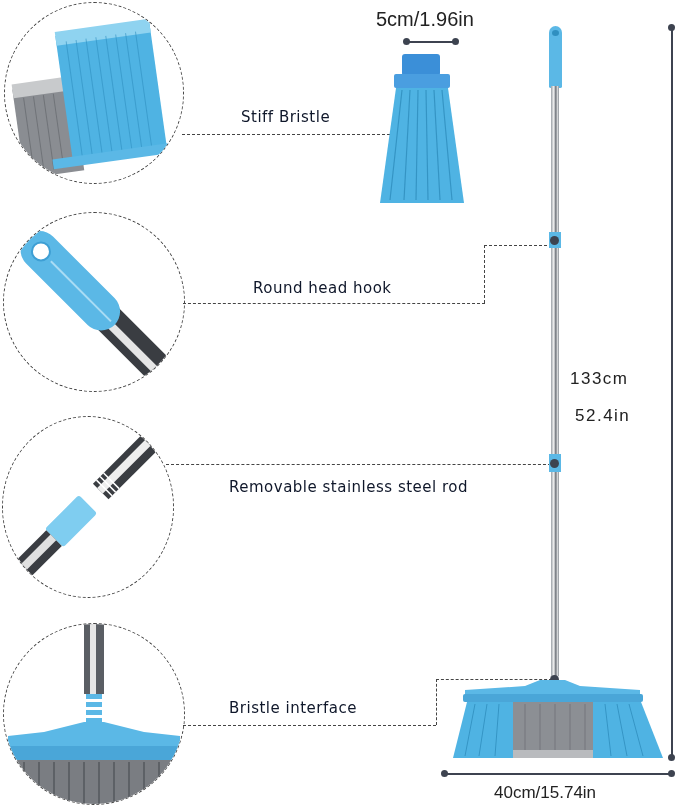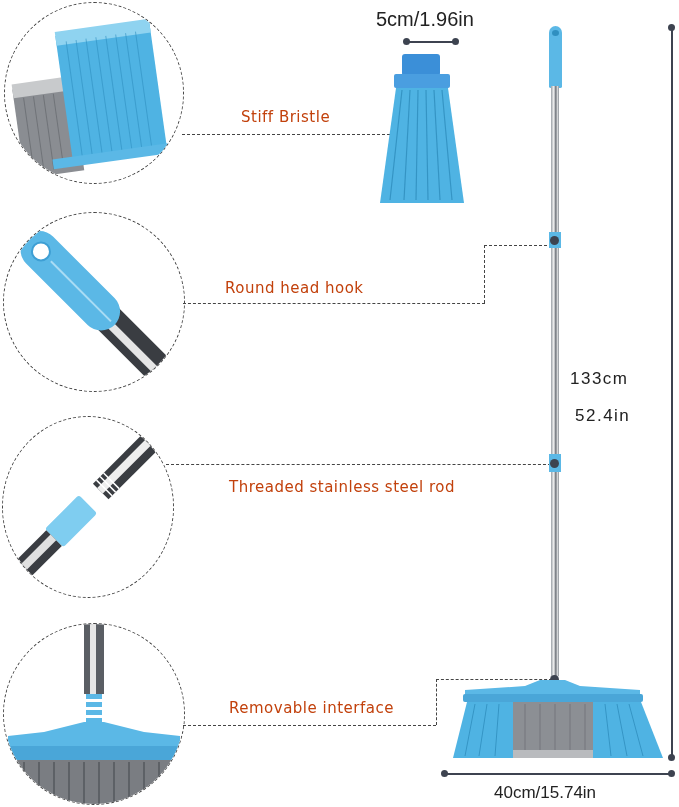--- a/index.html
+++ b/index.html
@@ -1,19 +1,19 @@
 <!DOCTYPE html>
 <html><head>
 <meta charset="utf-8">
 <style>
   html,body{margin:0;padding:0;background:#fff;}
   body{width:679px;height:807px;position:relative;overflow:hidden;font-family:"DejaVu Sans","Liberation Sans",sans-serif;color:#3a3a3a;}
   .abs{position:absolute;}
   .circle{position:absolute;border:1.5px dashed #444;border-radius:50%;overflow:hidden;background:#fff;}
-  .label{position:absolute;font-size:15px;letter-spacing:0.5px;color:#c2410c;white-space:nowrap;}
+  .label{position:absolute;font-size:15px;letter-spacing:0.5px;color:#0f172a;white-space:nowrap;}
   .hdash{position:absolute;border-top:1.5px dashed #444;height:0;}
   .vdash{position:absolute;border-left:1.5px dashed #444;width:0;}
   .dot{position:absolute;width:9px;height:9px;border-radius:50%;background:#3d4350;}
   .solid-h{position:absolute;height:2px;background:#3d4350;}
   .solid-v{position:absolute;width:2px;background:#3d4350;}
   .dim{position:absolute;font-family:"Liberation Sans",sans-serif;color:#222;white-space:nowrap;}
   .rod{position:absolute;width:8px;background:linear-gradient(90deg,#9aa0a6 0%,#f2f2f2 35%,#6b7077 60%,#d8dadc 80%,#8a8f95 100%);}
   .blue{background:#5bb8e6;}
 </style>
 </head>
@@ -75,40 +75,40 @@
       <rect x="82" y="110" width="8" height="70" fill="#e6e6e6"></rect>
       <rect x="70" y="-5" width="38" height="125" rx="19" fill="#5bb8e6"></rect>
       <circle cx="89" cy="16" r="9" fill="#fff" stroke="#3e9fd4" stroke-width="2"></circle>
       <line x1="89" y1="30" x2="89" y2="115" stroke="#a9dcf4" stroke-width="2"></line>
     </g>
   </svg>
 </div>
 <div class="hdash" style="left:183px;top:303px;width:302px;"></div>
 <div class="vdash" style="left:484px;top:245px;height:58px;"></div>
 <div class="hdash" style="left:484px;top:245px;width:68px;"></div>
-<div class="label" style="left:225px;top:279px;">Round head hook</div>
+<div class="label" style="left:253px;top:279px;">Round head hook</div>
 
 <div class="circle" style="left:2px;top:416px;width:170px;height:180px;">
   <svg width="170" height="180" viewBox="0 0 170 180">
     <g transform="rotate(45 85 90)">
       <rect x="72" y="-10" width="22" height="80" fill="#3a3d42"></rect>
       <rect x="78" y="-10" width="8" height="80" fill="#eeeeee"></rect>
       <g stroke="#fff" stroke-width="1.5">
           <line x1="72" y1="55" x2="94" y2="55"></line>
           <line x1="72" y1="60" x2="94" y2="60"></line>
           <line x1="72" y1="65" x2="94" y2="65"></line>
         </g>
       <rect x="70" y="88" width="26" height="48" rx="3" fill="#7fcdf0"></rect>
       <rect x="72" y="136" width="22" height="60" fill="#3a3d42"></rect>
       <rect x="78" y="136" width="8" height="60" fill="#e0e0e0"></rect>
     </g>
   </svg>
 </div>
 <div class="hdash" style="left:166px;top:464px;width:385px;"></div>
-<div class="label" style="left:229px;top:478px;">Threaded  stainless steel rod</div>
+<div class="label" style="left:229px;top:478px;">Removable  stainless steel rod</div>
 
 <div class="circle" style="left:3px;top:623px;width:180px;height:180px;">
   <svg width="180" height="180" viewBox="0 0 180 180">
     <rect x="80" y="0" width="20" height="70" fill="#5a5e64"></rect>
     <rect x="86" y="0" width="6" height="70" fill="#e6e6e6"></rect>
     <g fill="#5bb8e6">
         <rect x="82" y="70" width="16" height="5"></rect>
         <rect x="82" y="78" width="16" height="5"></rect>
         <rect x="82" y="86" width="16" height="5"></rect>
         <rect x="82" y="94" width="16" height="5"></rect>
@@ -126,21 +126,21 @@
       <line x1="110" y1="138" x2="110" y2="180"></line>
         <line x1="125" y1="138" x2="125" y2="180"></line>
         <line x1="140" y1="138" x2="140" y2="180"></line>
       <line x1="155" y1="138" x2="155" y2="180"></line>
     </g>
   </svg>
 </div>
 <div class="hdash" style="left:183px;top:725px;width:253px;"></div>
 <div class="vdash" style="left:436px;top:679px;height:46px;"></div>
 <div class="hdash" style="left:436px;top:679px;width:116px;"></div>
-<div class="label" style="left:229px;top:699px;">Removable interface</div>
+<div class="label" style="left:229px;top:699px;">Bristle interface</div>
 
 <div class="abs blue" style="left:549px;top:26px;width:13px;height:62px;border-radius:7px 7px 2px 2px;"></div>
 <div class="abs" style="left:552px;top:30px;width:7px;height:6px;border-radius:50%;background:#2f8fc0;"></div>
 <div class="rod" style="left:551px;top:86px;height:146px;"></div>
 <div class="abs blue" style="left:549px;top:232px;width:12px;height:16px;"></div>
 <div class="dot" style="left:550px;top:236px;"></div>
 <div class="rod" style="left:551px;top:248px;height:206px;"></div>
 <div class="abs blue" style="left:549px;top:454px;width:12px;height:18px;"></div>
 <div class="dot" style="left:550px;top:459px;"></div>
 <div class="rod" style="left:551px;top:472px;height:204px;"></div>

